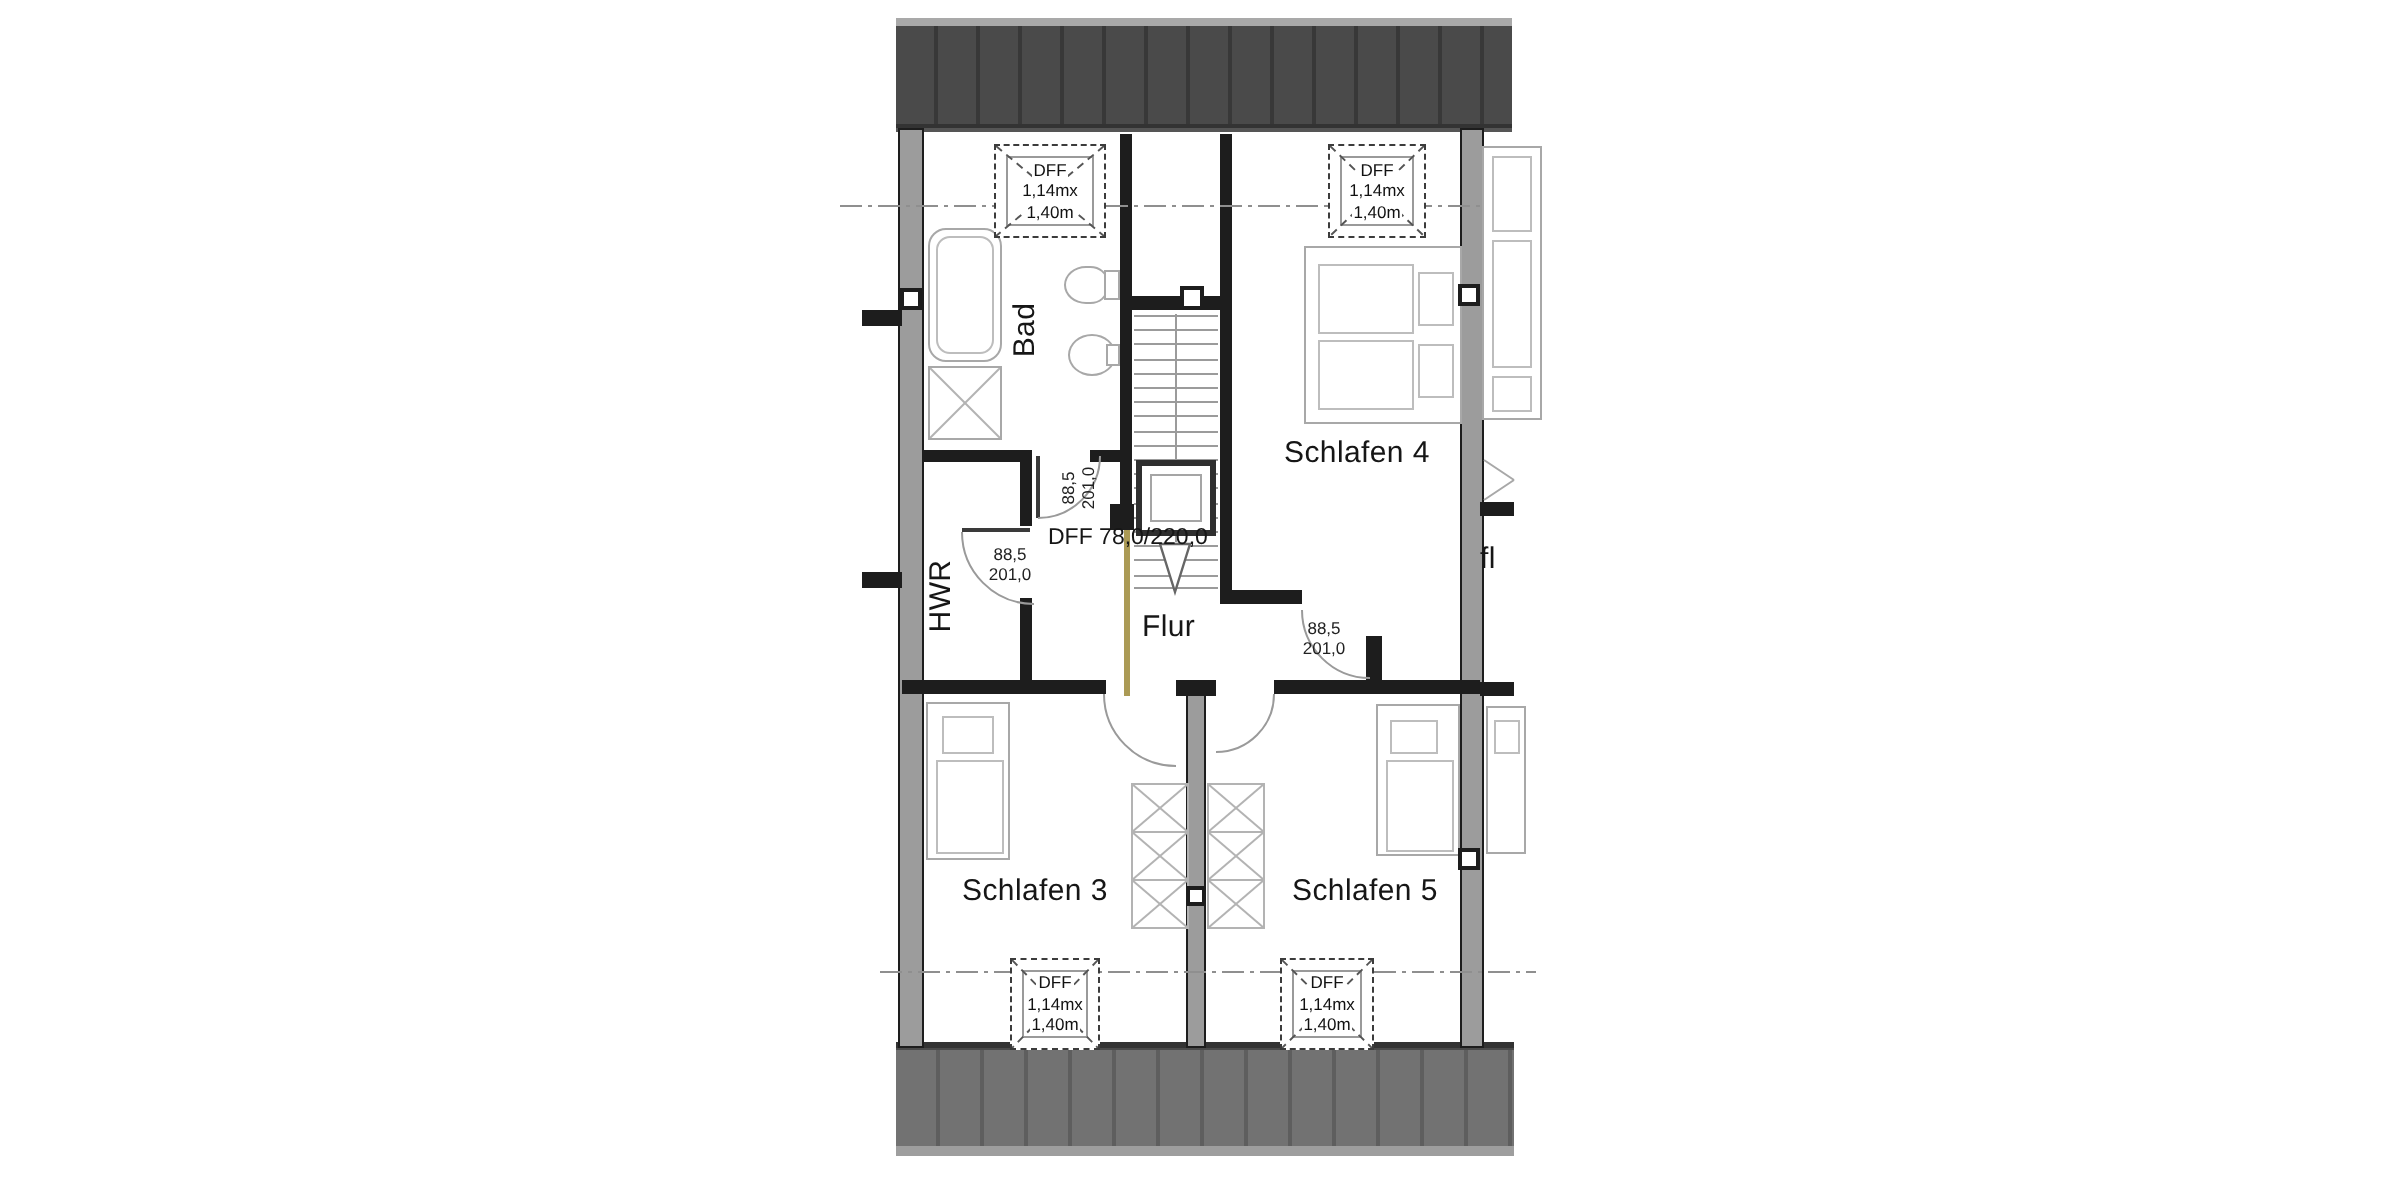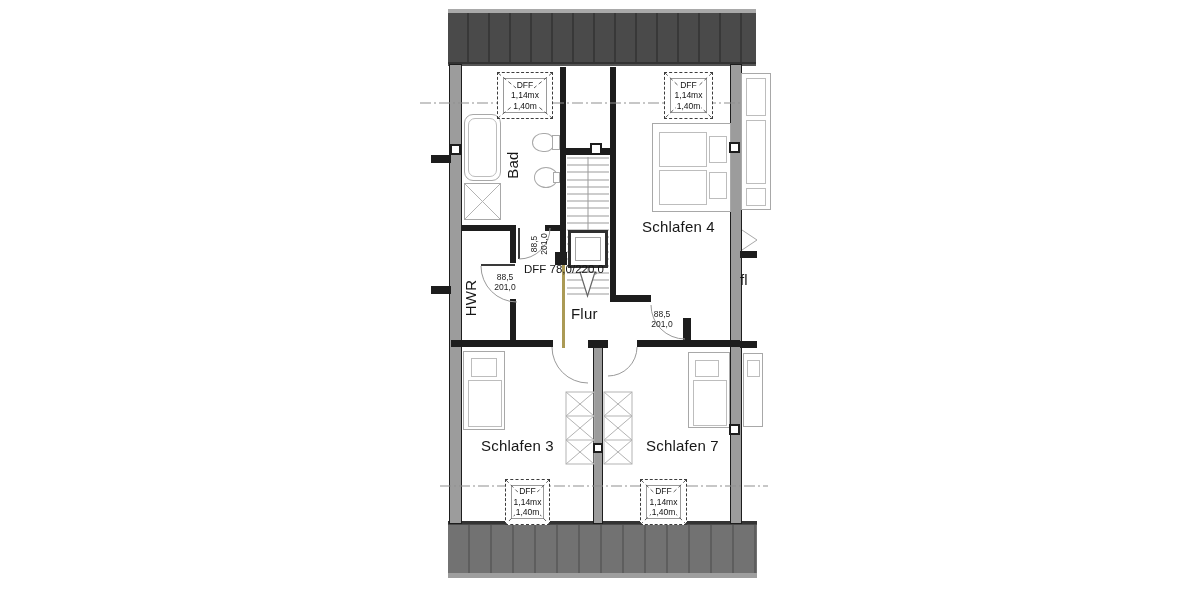--- a/index.html
+++ b/index.html
@@ -252,21 +252,21 @@
       <path d="M 637 347 A 29 29 0 0 1 608 376"></path>
     </g>
     <polygon points="580,272 595,272 587.5,296" fill="#ffffff" stroke="#666" stroke-width="1.2"></polygon>
   </svg>
 
   <div class="label room rot" style="left:488px;top:155px;width:50px;height:20px;line-height:20px;">Bad</div>
   <div class="label room rot" style="left:446px;top:288px;width:50px;height:20px;line-height:20px;">HWR</div>
   <div class="label room" style="left:547px;top:305px;margin-left:24px;">Flur</div>
   <div class="label room" style="left:642px;top:218px;">Schlafen 4</div>
   <div class="label room" style="left:481px;top:437px;">Schlafen 3</div>
-  <div class="label room" style="left:646px;top:437px;">Schlafen 7</div>
+  <div class="label room" style="left:646px;top:437px;">Schlafen 5</div>
   <div class="label room" style="left:740px;top:271px;">fl</div>
   <div class="label" style="left:524px;top:263px;font-size:11.5px;">DFF 78,0/220,0</div>
 
   <div class="dim" style="left:488px;top:272px;width:34px;">
     <div>88,5</div>
     <div>201,0</div>
   </div>
   <div class="dim rot" style="left:519px;top:234px;width:40px;height:20px;">
     <div>88,5</div>
     <div>201,0</div>

